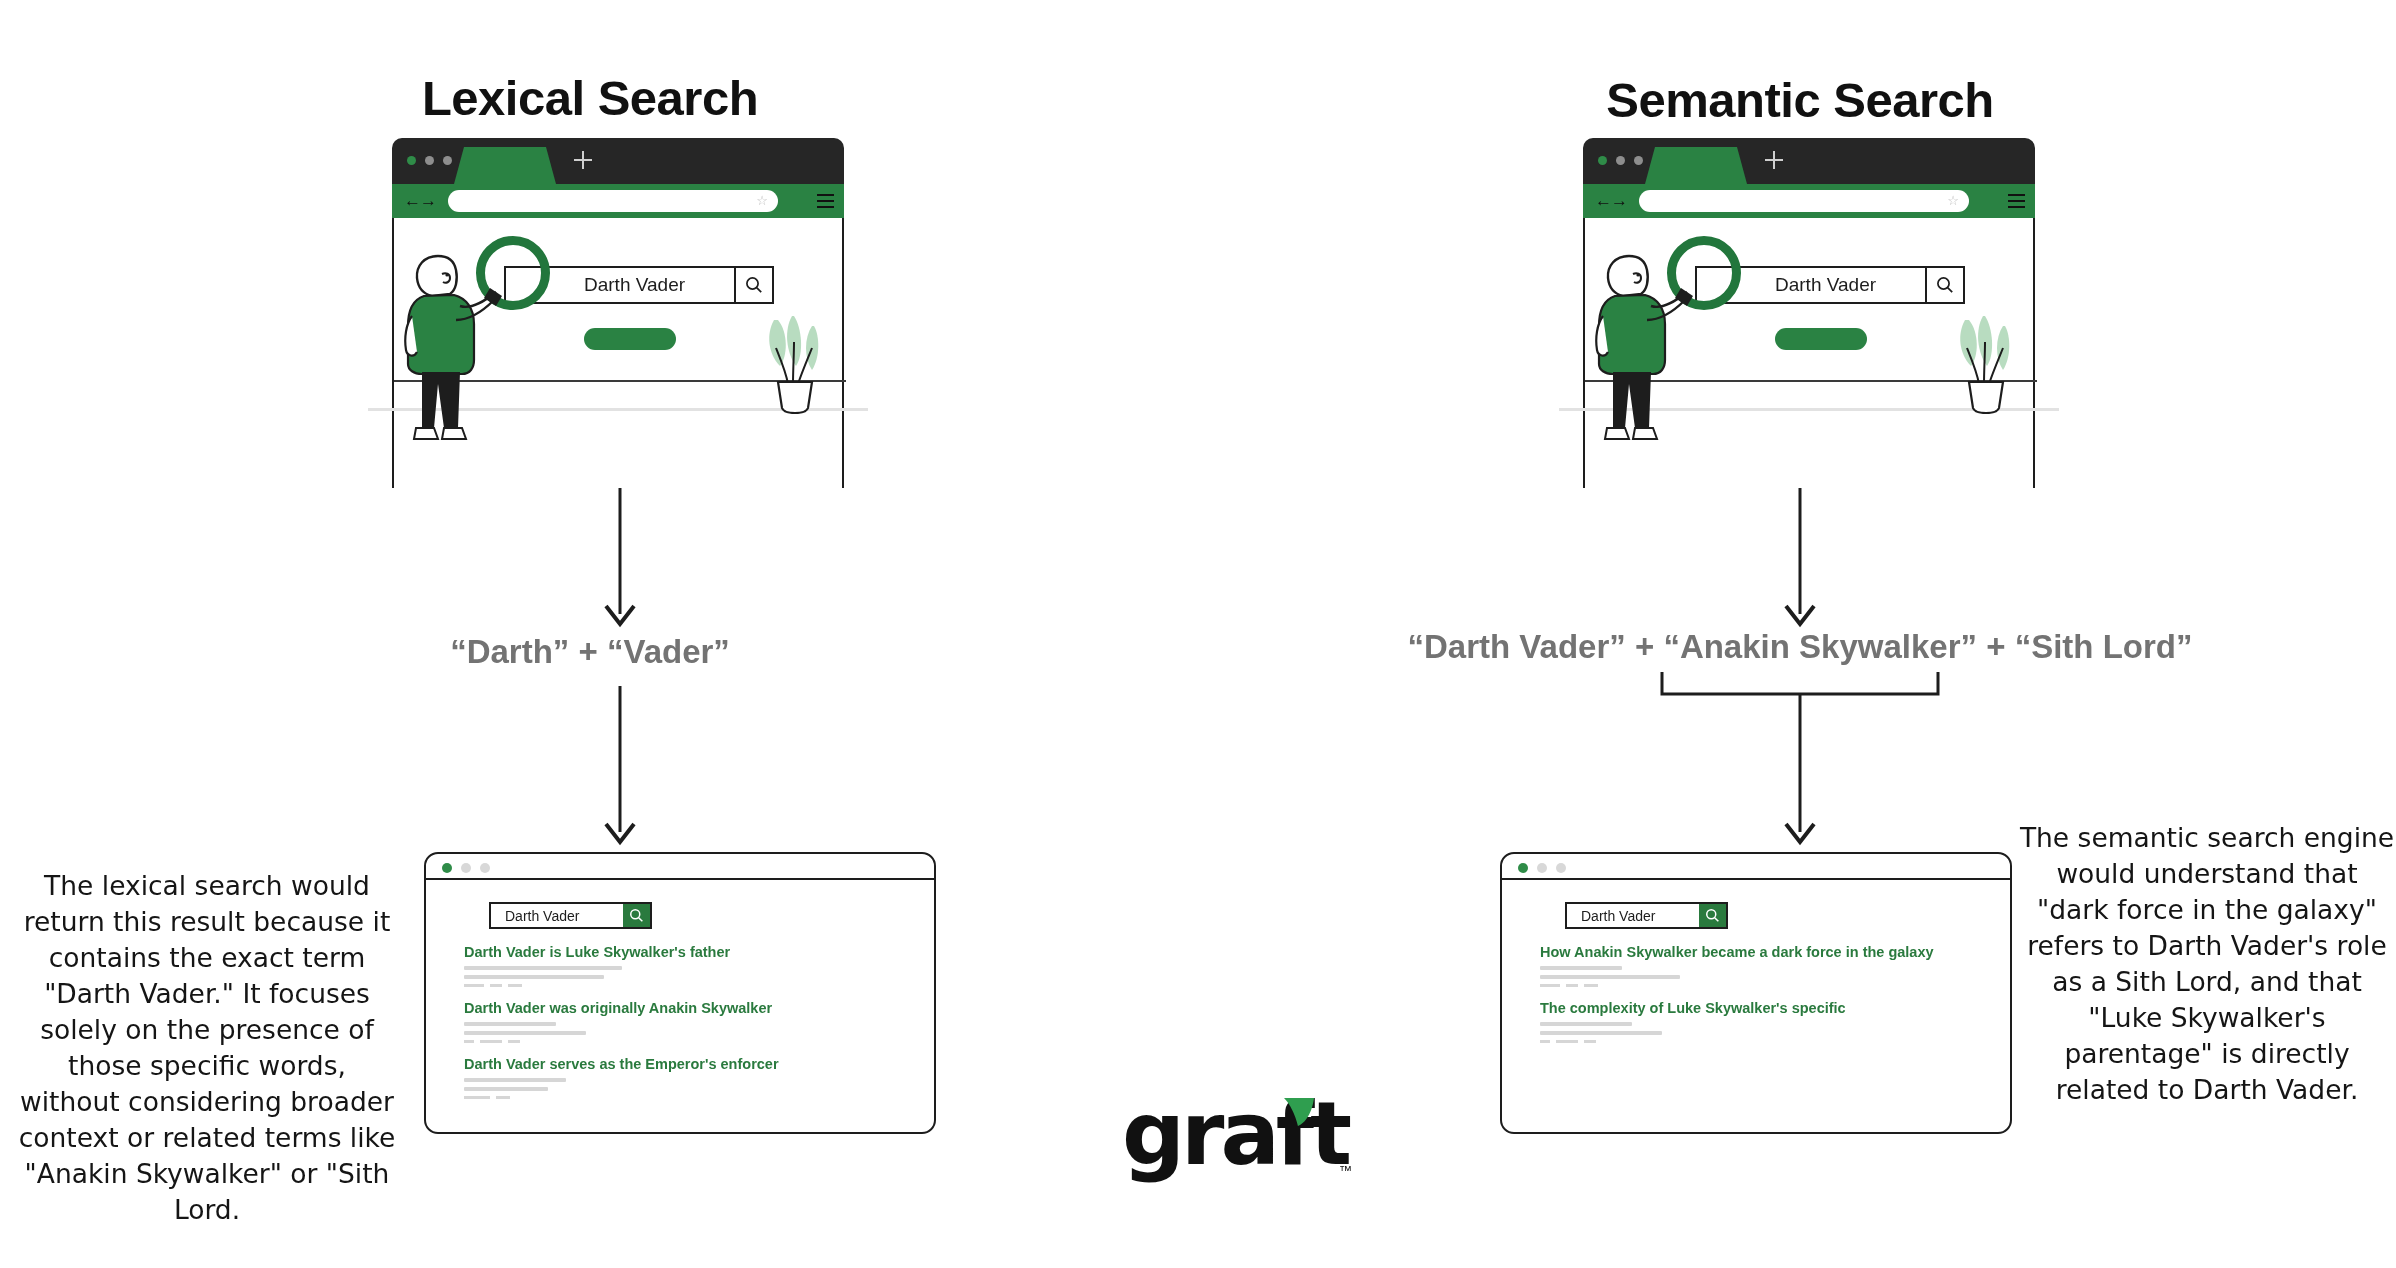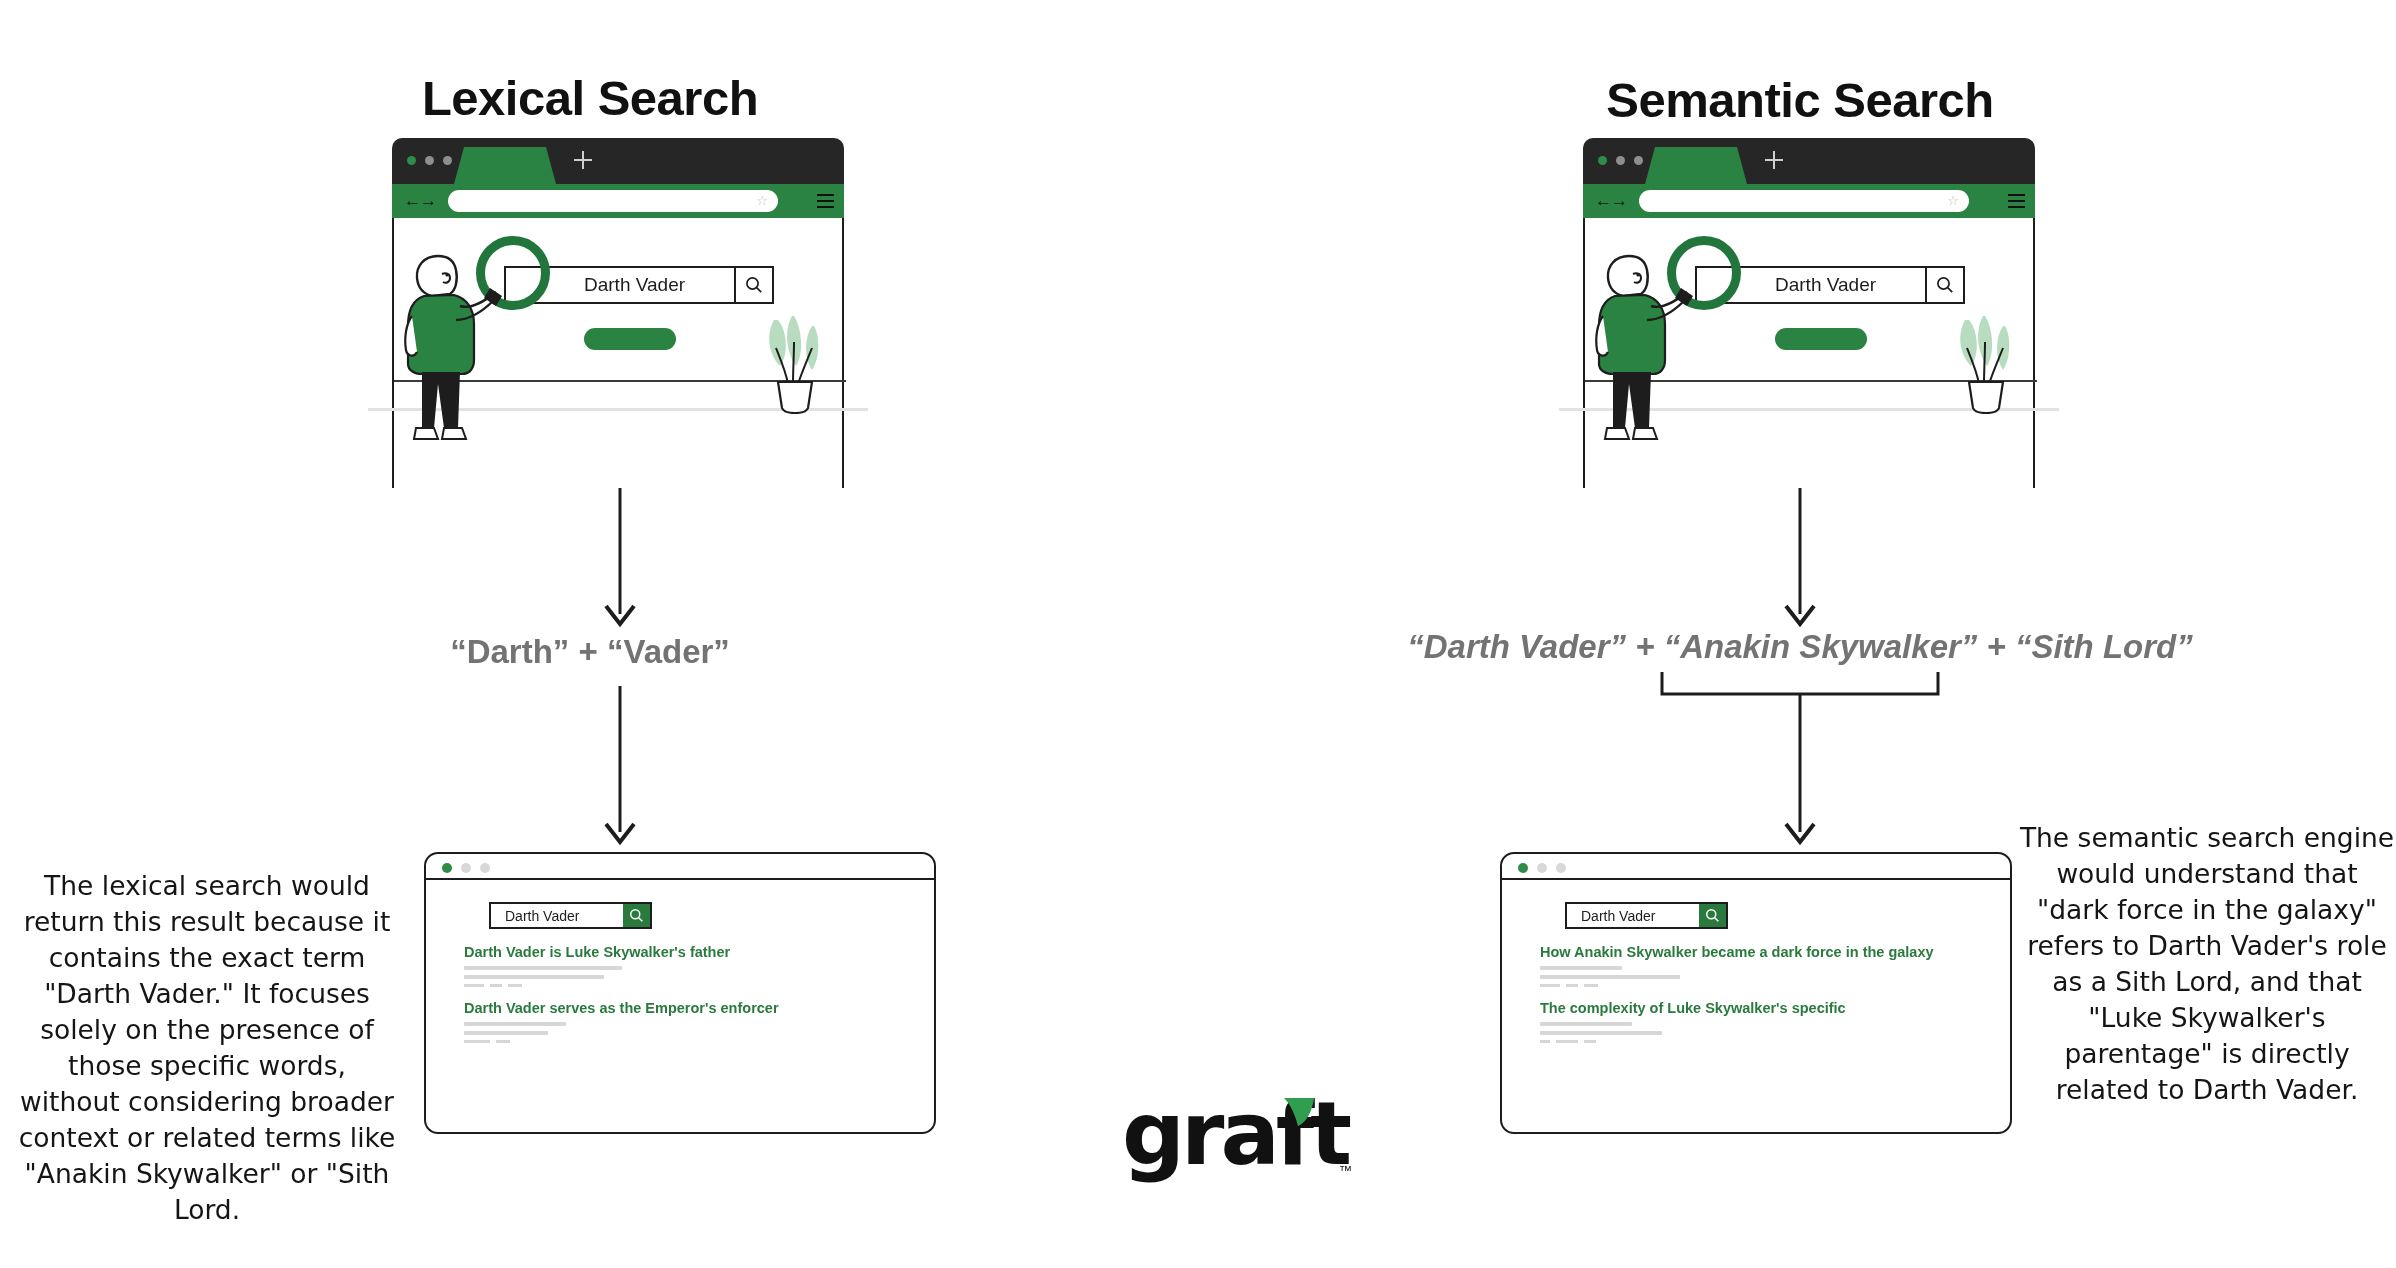--- a/index.html
+++ b/index.html
@@ -164,21 +164,21 @@
   
   .query-terms {
     position: absolute;
     font-family: "Liberation Sans", sans-serif;
     font-weight: bold;
     color: #737373;
     text-align: center;
     white-space: nowrap;
   }
   #query-left  { left: 380px;  top: 633px; width: 420px; font-size: 33px; }
-  #query-right { left: 1400px; top: 628px; width: 800px; font-size: 33px; font-style: italic; }
+  #query-right { left: 1400px; top: 628px; width: 800px; font-size: 33px; }
 
   
   .result-card {
     position: absolute;
     width: 512px;
     height: 282px;
     border: 2px solid #1d1d1d;
     border-radius: 14px;
     background: #ffffff;
     overflow: hidden;
@@ -371,20 +371,30 @@
         <div class="rc-item-title">Darth Vader is Luke Skywalker's father</div>
         <div class="rc-line" style="width:158px"></div>
         <div class="rc-line" style="width:140px"></div>
         <div class="rc-dashes">
             <span style="width:20px"></span>
             <span style="width:12px"></span>
             <span style="width:14px"></span>
           </div>
       </div>
       <div class="rc-item">
+        <div class="rc-item-title">Darth Vader was originally Anakin Skywalker</div>
+        <div class="rc-line" style="width:92px"></div>
+        <div class="rc-line" style="width:122px"></div>
+        <div class="rc-dashes">
+            <span style="width:10px"></span>
+            <span style="width:22px"></span>
+            <span style="width:12px"></span>
+          </div>
+      </div>
+      <div class="rc-item">
         <div class="rc-item-title">Darth Vader serves as the Emperor's enforcer</div>
         <div class="rc-line" style="width:102px"></div>
         <div class="rc-line" style="width:84px"></div>
         <div class="rc-dashes">
             <span style="width:26px"></span>
             <span style="width:14px"></span>
           </div>
       </div>
     </div>
   </div>

